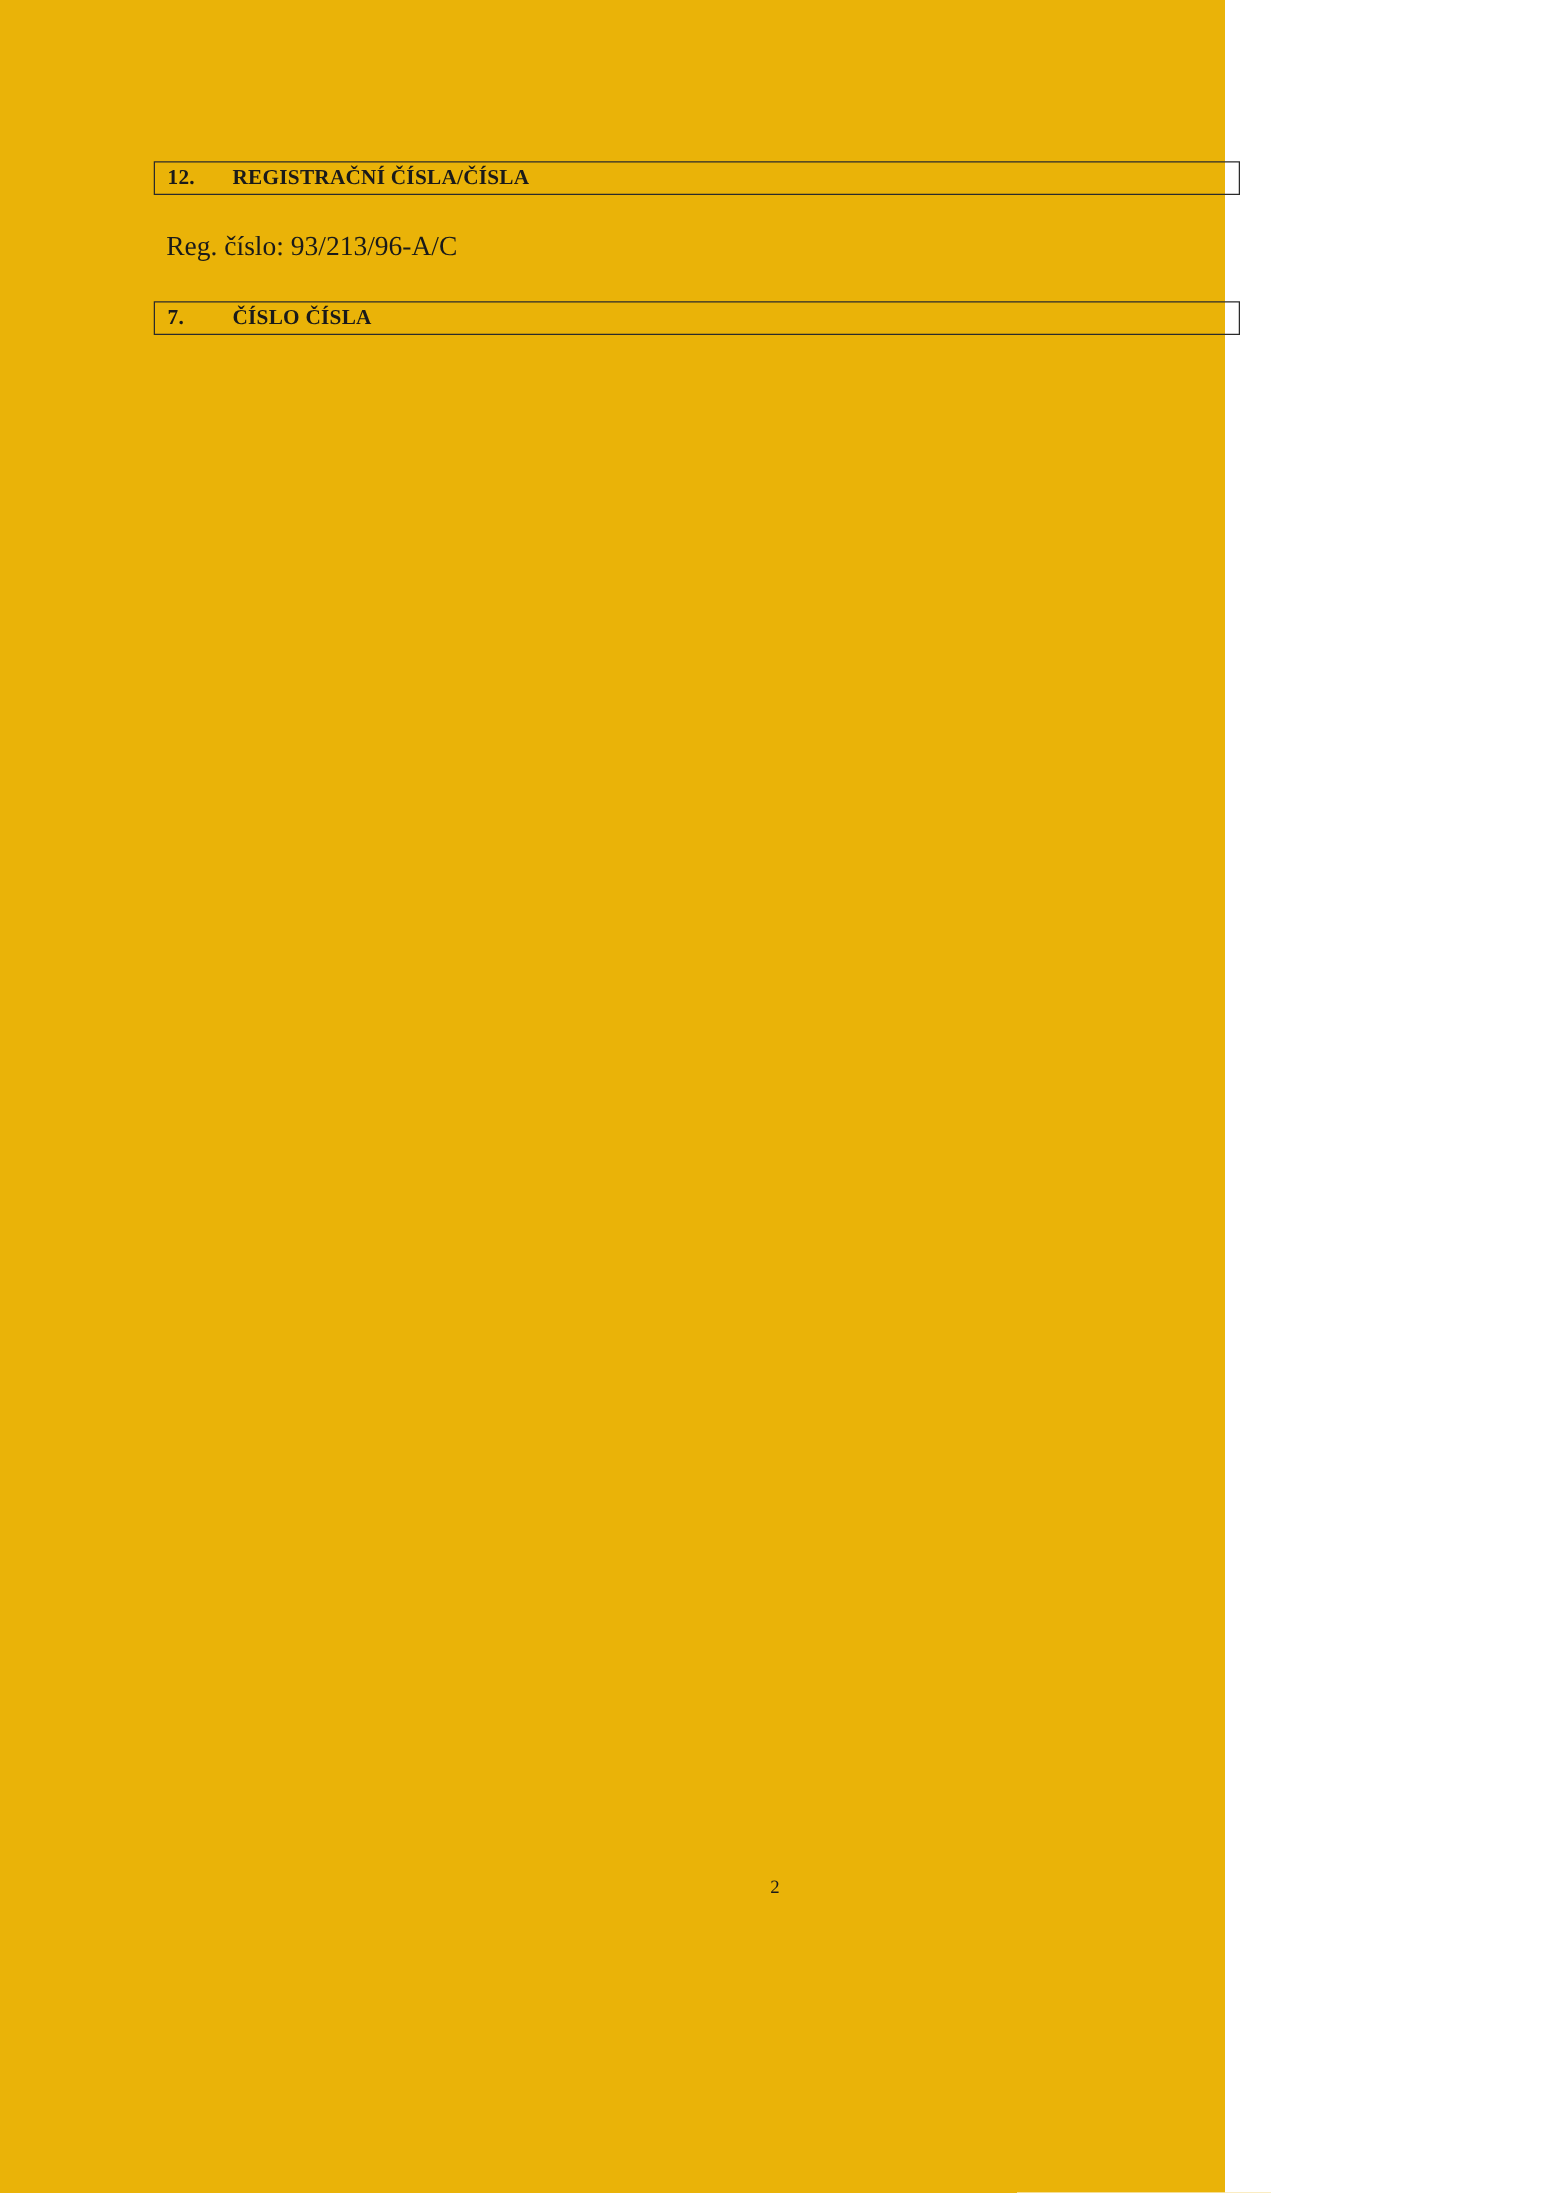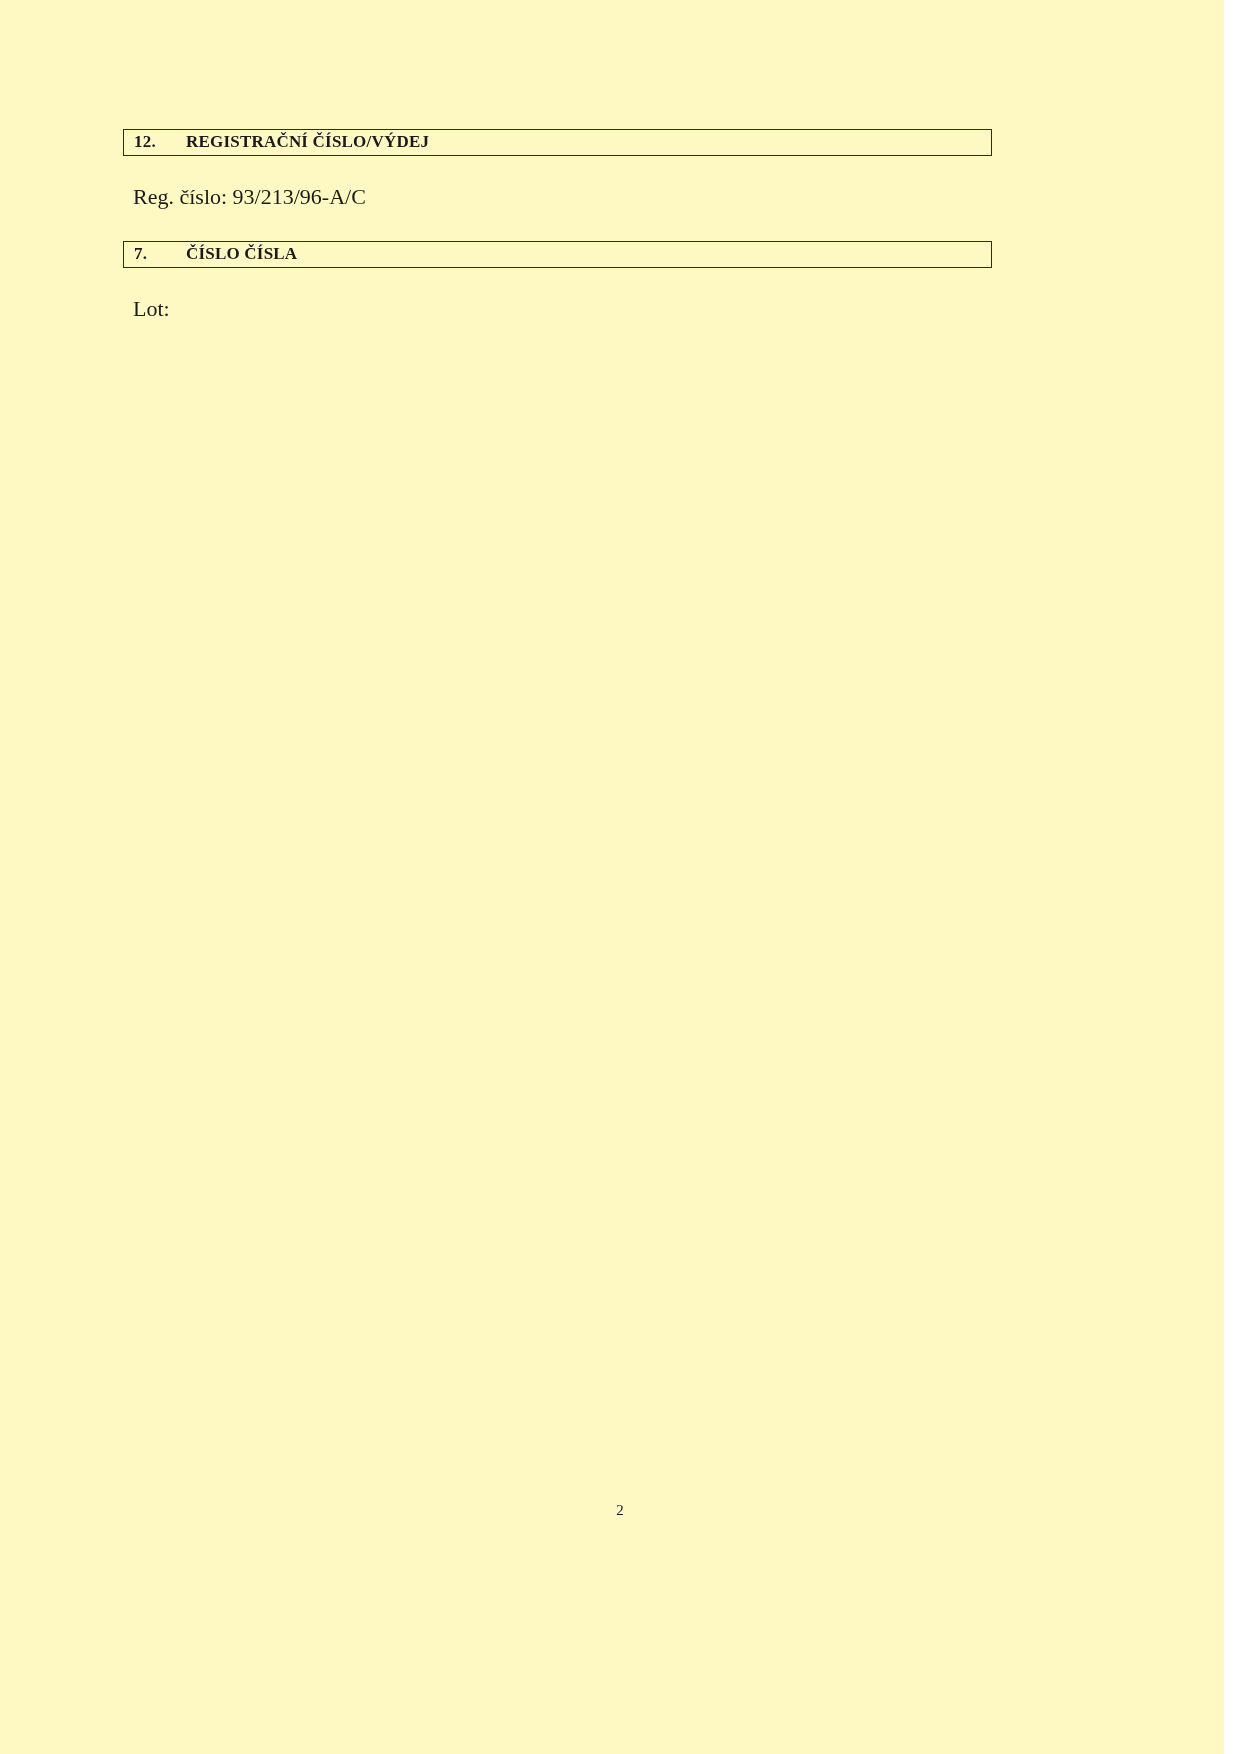--- a/index.html
+++ b/index.html
@@ -13,23 +13,23 @@
     height: 1754px;
     position: relative;
     font-family: "Liberation Serif", "DejaVu Serif", serif;
     color: #1a1a1a;
   }
 
   .page {
     position: absolute;
     top: 0;
     left: 0;
-    width: 1224px;
+    width: 980px;
     height: 1754px;
-    background: #fef9c3;
+    background: #eab308;
   }
 
   .content {
     position: absolute;
     top: 129px;
     left: 123px;
     width: 869px;
   }
 
   .section-header {
@@ -77,31 +77,30 @@
 </style>
 </head>
 <body>
 
 <div class="page">
   <div class="content">
 
     <div class="section">
       <div class="section-header">
         <span class="sec-num">12.</span>
-        <span class="sec-title">REGISTRAČNÍ ČÍSLO/VÝDEJ</span>
+        <span class="sec-title">REGISTRAČNÍ ČÍSLA/ČÍSLA</span>
       </div>
       <div class="section-body">Reg. číslo: 93/213/96-A/C</div>
     </div>
 
     <div class="section">
       <div class="section-header">
         <span class="sec-num">7.</span>
         <span class="sec-title">ČÍSLO ČÍSLA</span>
       </div>
-      <div class="section-body">Lot:</div>
     </div>
 
 
     <div class="section">
     </div>
 
 
   </div>
 
   <div class="page-number">2</div>

